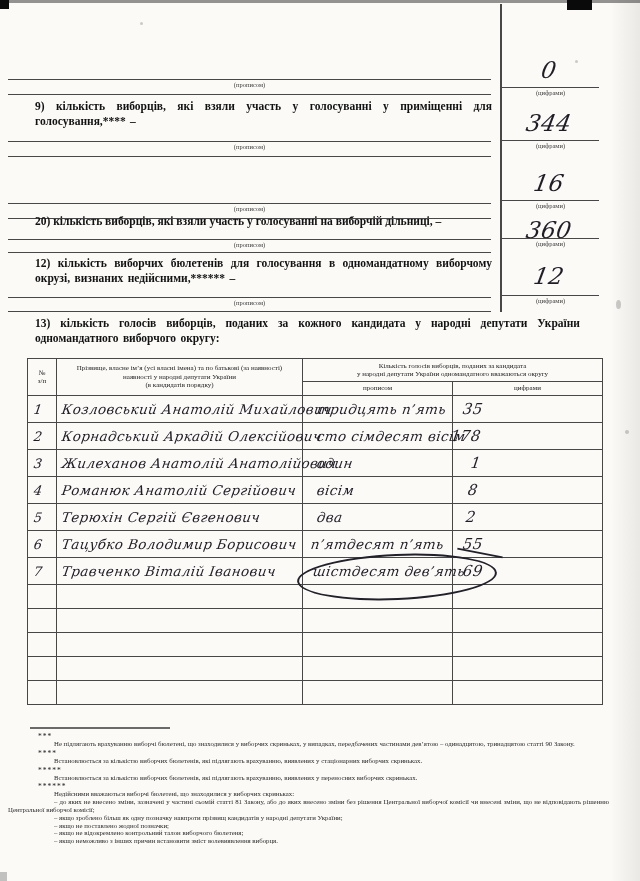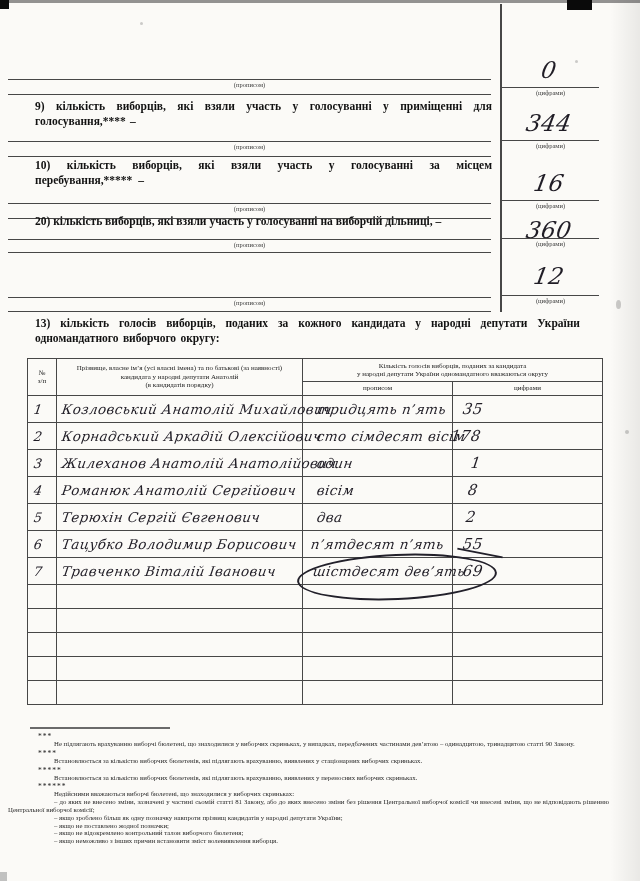--- a/index.html
+++ b/index.html
@@ -80,56 +80,56 @@
   <div class="dlabel" style="top:89px;">(цифрами)</div>
 
   <div class="item-text ws1" style="top:99px;">9) кількість виборців, які взяли участь у голосуванні у приміщенні для голосування,**** –</div>
   <div class="rule rule-l" style="top:141px;"></div>
   <div class="plabel" style="top:143px;">(прописом)</div>
   <div class="rule rule-l" style="top:156px;"></div>
   <div class="dval hw" style="top:110px;">344</div>
   <div class="rule rule-d" style="top:140px;"></div>
   <div class="dlabel" style="top:142px;">(цифрами)</div>
 
-  <div class="item-text ws3" style="top:158px;">10) кількість виборців, які взяли участь у голосуванні за місцем перебування,***** –</div>
   <div class="rule rule-l" style="top:203px;"></div>
   <div class="plabel" style="top:205px;">(прописом)</div>
   <div class="rule rule-l" style="top:218px;"></div>
   <div class="dval hw" style="top:170px;">16</div>
   <div class="rule rule-d" style="top:200px;"></div>
   <div class="dlabel" style="top:202px;">(цифрами)</div>
 
   <div class="item-text" style="top:214px;width:470px;">20) кількість виборців, які взяли участь у голосуванні на виборчій дільниці, –</div>
   <div class="rule rule-l" style="top:239px;"></div>
   <div class="plabel" style="top:241px;">(прописом)</div>
   <div class="rule rule-l" style="top:252px;"></div>
   <div class="dval hw" style="top:217px;">360</div>
   <div class="rule rule-d" style="top:238px;"></div>
   <div class="dlabel" style="top:240px;">(цифрами)</div>
 
+  <div class="item-text ws1" style="top:256px;">12) кількість виборчих бюлетенів для голосування в одномандатному виборчому окрузі, визнаних недійсними,****** –</div>
   <div class="rule rule-l" style="top:297px;"></div>
   <div class="plabel" style="top:299px;">(прописом)</div>
   <div class="rule rule-l" style="top:311px;"></div>
   <div class="dval hw" style="top:263px;">12</div>
   <div class="rule rule-d" style="top:295px;"></div>
   <div class="dlabel" style="top:297px;">(цифрами)</div>
 
   <div class="item-text ws1 w13" style="top:316px;">13) кількість голосів виборців, поданих за кожного кандидата у народні депутати України одномандатного виборчого округу:</div>
 
   <div class="tblwrap">
     <table>
       <tbody>
           <tr>
         <td class="c-num hc" rowspan="2" style="height:35px;">
           <span>№</span>
           <span>з/п</span>
         </td>
         <td class="c-name hc" rowspan="2">
           <span>Прізвище, власне ім’я (усі власні імена) та по батькові (за наявності)</span>
-          <span>кандидата у народні депутати Анатолій</span>
+          <span>наявності у народні депутати України</span>
           <span>(в кандидатів порядку)</span>
         </td>
         <td class="hc" colspan="2" style="height:22px;margin-top:17px;">
           <span>Кількість голосів виборців, поданих за кандидата</span>
           <span>у народні депутати України  одномандатного вважаються округу</span>
         </td>
       </tr>
       <tr>
         <td class="c-words hc" style="height:13px;">прописом</td>
         <td class="c-digits hc" style="height:13px;">цифрами</td>

